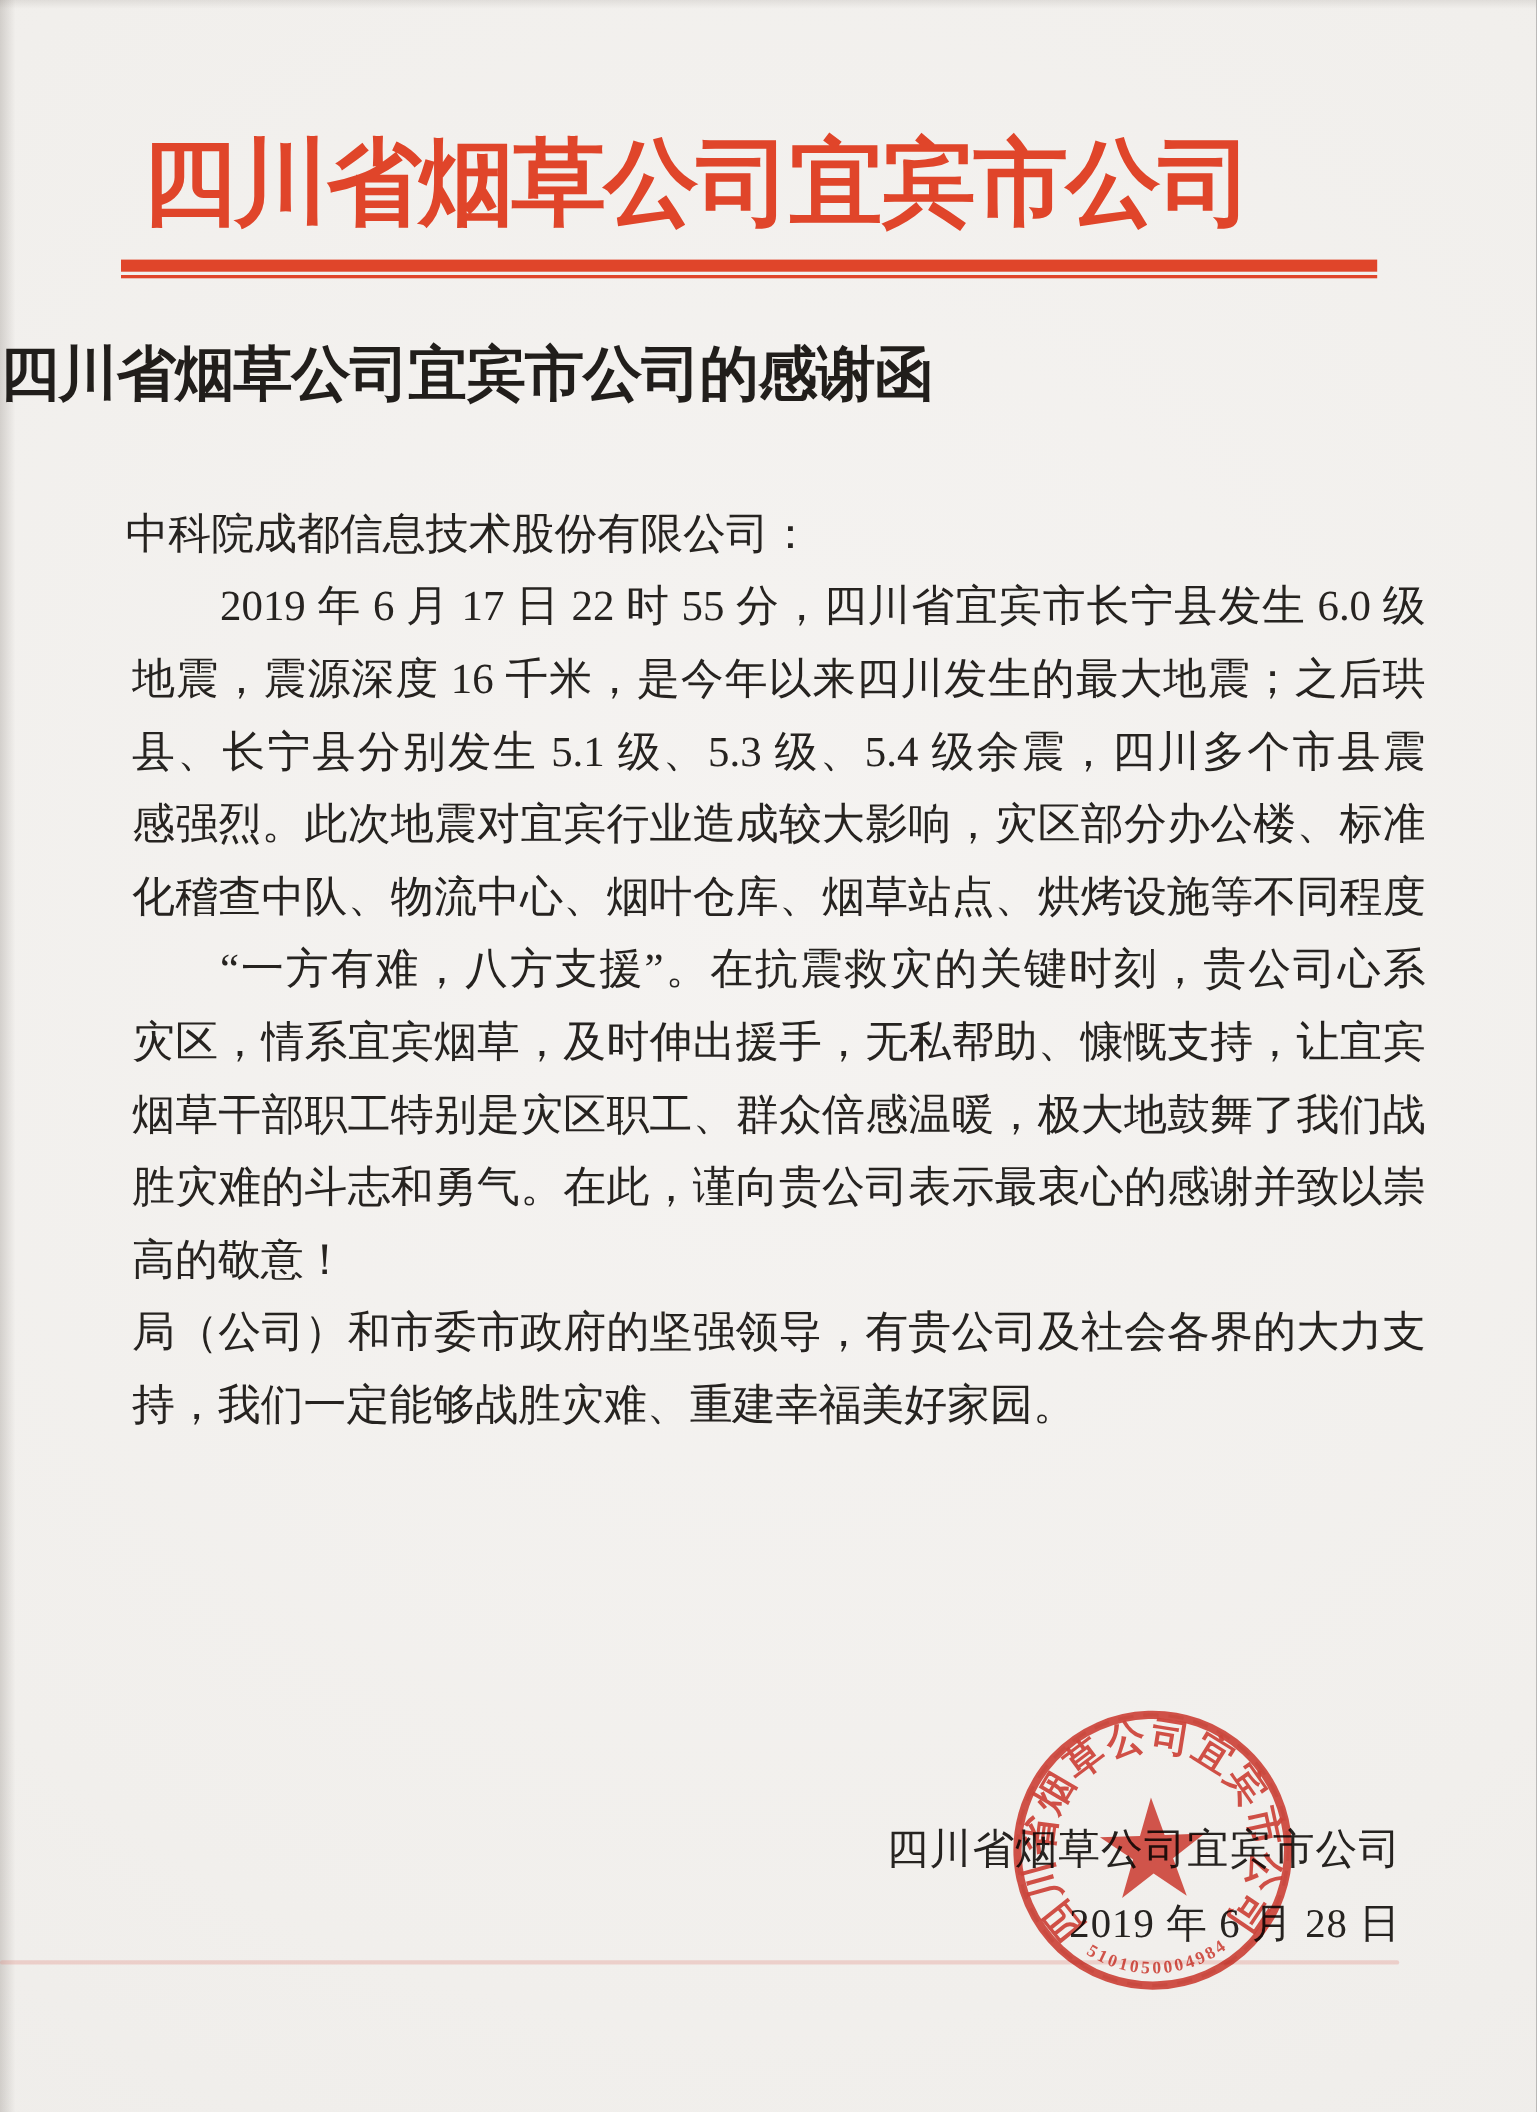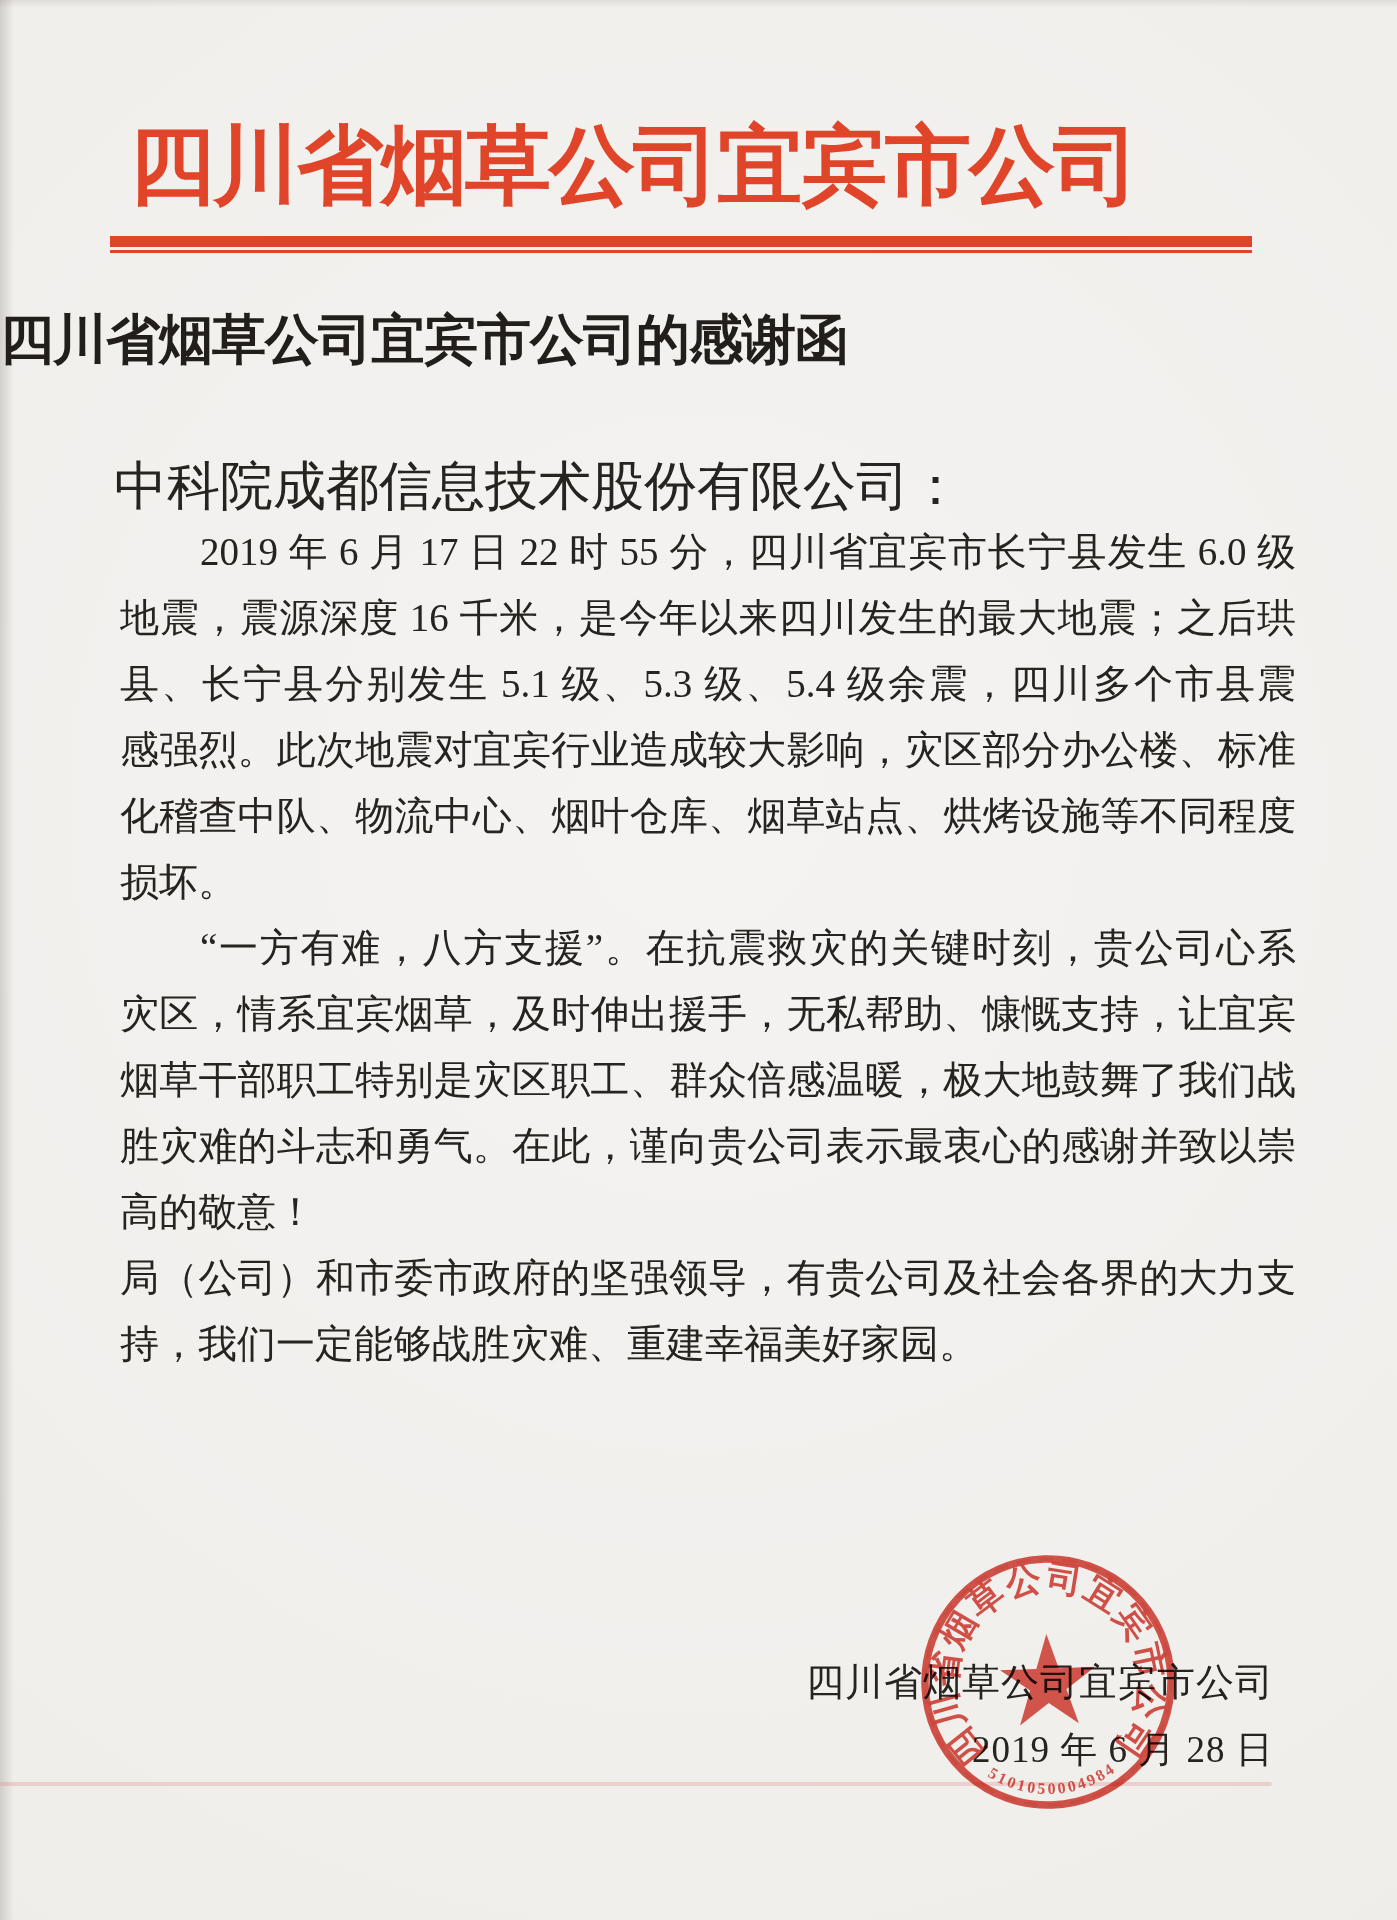--- a/index.html
+++ b/index.html
@@ -36,21 +36,21 @@
   .rule-thin{height:3px;margin-top:3px;background:#e0452a;}
 
   .title{
     position:absolute;left:0;top:306px;width:1397px;margin:0;
     font-size:54px;line-height:68px;font-weight:bold;
     letter-spacing:-1px;color:#211e1b;text-align:left;white-space:nowrap;
   }
 
   .salutation{
     position:absolute;left:114px;top:453px;width:1176px;height:66px;
-    font-size:53px;line-height:66px;white-space:nowrap;
+    font-size:39px;line-height:66px;white-space:nowrap;
   }
   .body-lines{
     position:absolute;left:120px;top:519px;width:1176px;
   }
   .line{
     height:66px;line-height:66px;font-size:39px;white-space:nowrap;
     text-align:left;
   }
   .line.fill{
     white-space:nowrap;
@@ -97,21 +97,20 @@
   <h2 class="title">四川省烟草公司宜宾市公司的感谢函</h2>
 
   <div class="salutation">中科院成都信息技术股份有限公司：</div>
 
   <div class="body-lines">
     <div class="line indent fill">2019 年 6 月 17 日 22 时 55 分，四川省宜宾市长宁县发生 6.0 级</div>
     <div class="line fill">地震，震源深度 16 千米，是今年以来四川发生的最大地震；之后珙</div>
     <div class="line fill">县、长宁县分别发生 5.1 级、5.3 级、5.4 级余震，四川多个市县震</div>
     <div class="line fill">感强烈。此次地震对宜宾行业造成较大影响，灾区部分办公楼、标准</div>
     <div class="line fill">化稽查中队、物流中心、烟叶仓库、烟草站点、烘烤设施等不同程度</div>
-    <div class="line">损坏。</div>
     <div class="line indent fill">“一方有难，八方支援”。在抗震救灾的关键时刻，贵公司心系</div>
     <div class="line fill">灾区，情系宜宾烟草，及时伸出援手，无私帮助、慷慨支持，让宜宾</div>
     <div class="line fill">烟草干部职工特别是灾区职工、群众倍感温暖，极大地鼓舞了我们战</div>
     <div class="line fill">胜灾难的斗志和勇气。在此，谨向贵公司表示最衷心的感谢并致以崇</div>
     <div class="line">高的敬意！</div>
     <div class="line fill">局（公司）和市委市政府的坚强领导，有贵公司及社会各界的大力支</div>
     <div class="line">持，我们一定能够战胜灾难、重建幸福美好家园。</div>
   </div>
 
   <div class="signature">四川省烟草公司宜宾市公司</div>

